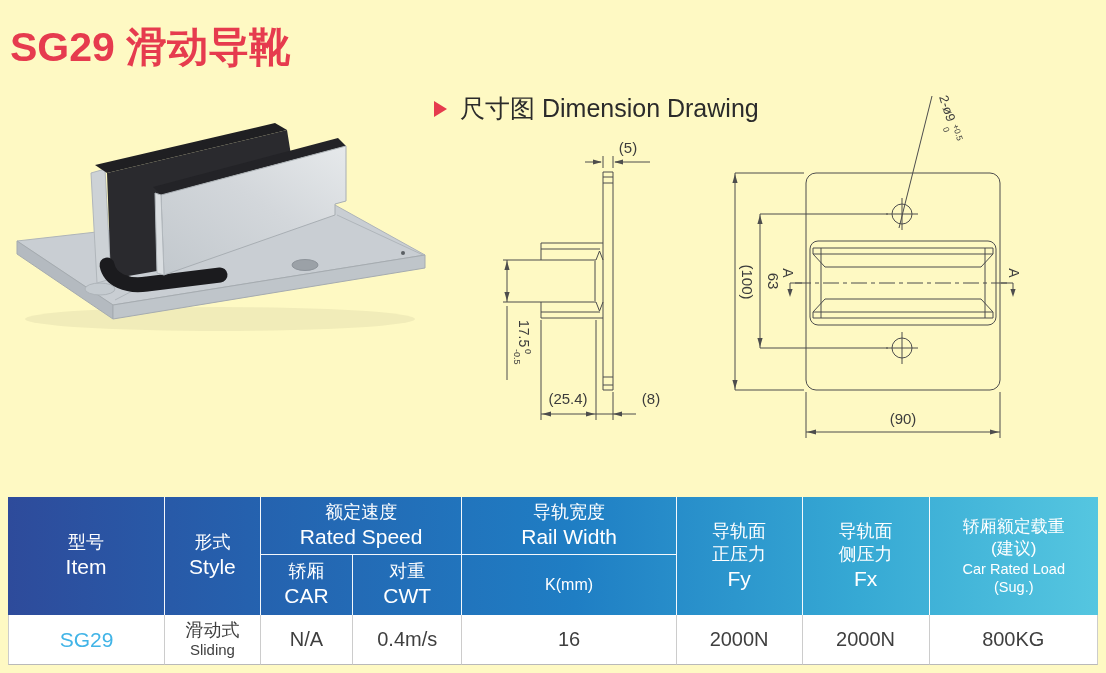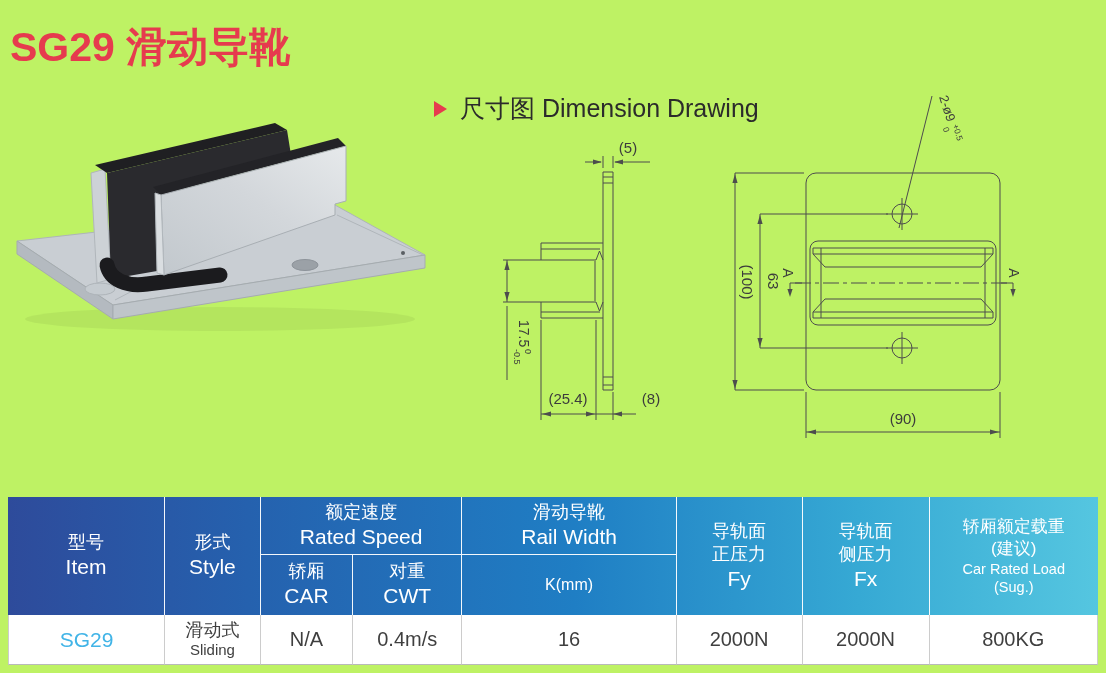--- a/index.html
+++ b/index.html
@@ -1,17 +1,17 @@
 <!DOCTYPE html>
 <html><head>
 <meta charset="utf-8">
 <style>
   html,body{margin:0;padding:0;background:#ffffff;width:1106px;height:673px;overflow:hidden;
     font-family:"Liberation Sans",sans-serif;-webkit-font-smoothing:antialiased;}
-  .page{position:relative;width:1106px;height:673px;background:#bef264;}
+  .page{position:relative;width:1106px;height:673px;background:#fef9c3;}
 
   .main-title{position:absolute;left:10px;top:20px;font-size:41px;font-weight:bold;
     color:#e63b4e;letter-spacing:0;}
   .sub-title{position:absolute;left:437px;top:34px;font-size:26px;color:#6d6d6d;}
 
   .section-heading{position:absolute;display:flex;align-items:center;gap:13px;
     font-size:25px;color:#2b2b2b;}
   .section-heading .tri{width:0;height:0;border-top:8px solid transparent;
     border-bottom:8px solid transparent;border-left:13px solid #e63b4e;flex:0 0 auto;}
   .dim-heading{left:434px;top:92px;}
@@ -199,21 +199,21 @@
         </th>
         <th rowspan="2" class="sep">
           <span class="cn">形式</span>
           <span class="en">Style</span>
         </th>
         <th colspan="2" class="sep hdiv">
           <span class="cn">额定速度</span>
           <span class="en">Rated Speed</span>
         </th>
         <th class="sep hdiv">
-          <span class="cn">滑动导靴</span>
+          <span class="cn">导轨宽度</span>
           <span class="en">Rail Width</span>
         </th>
         <th rowspan="2" class="sep">
           <span class="cn">导轨面</span>
           <span class="cn">正压力</span>
           <span class="en">Fy</span>
         </th>
         <th rowspan="2" class="sep">
           <span class="cn">导轨面</span>
           <span class="cn">侧压力</span>

